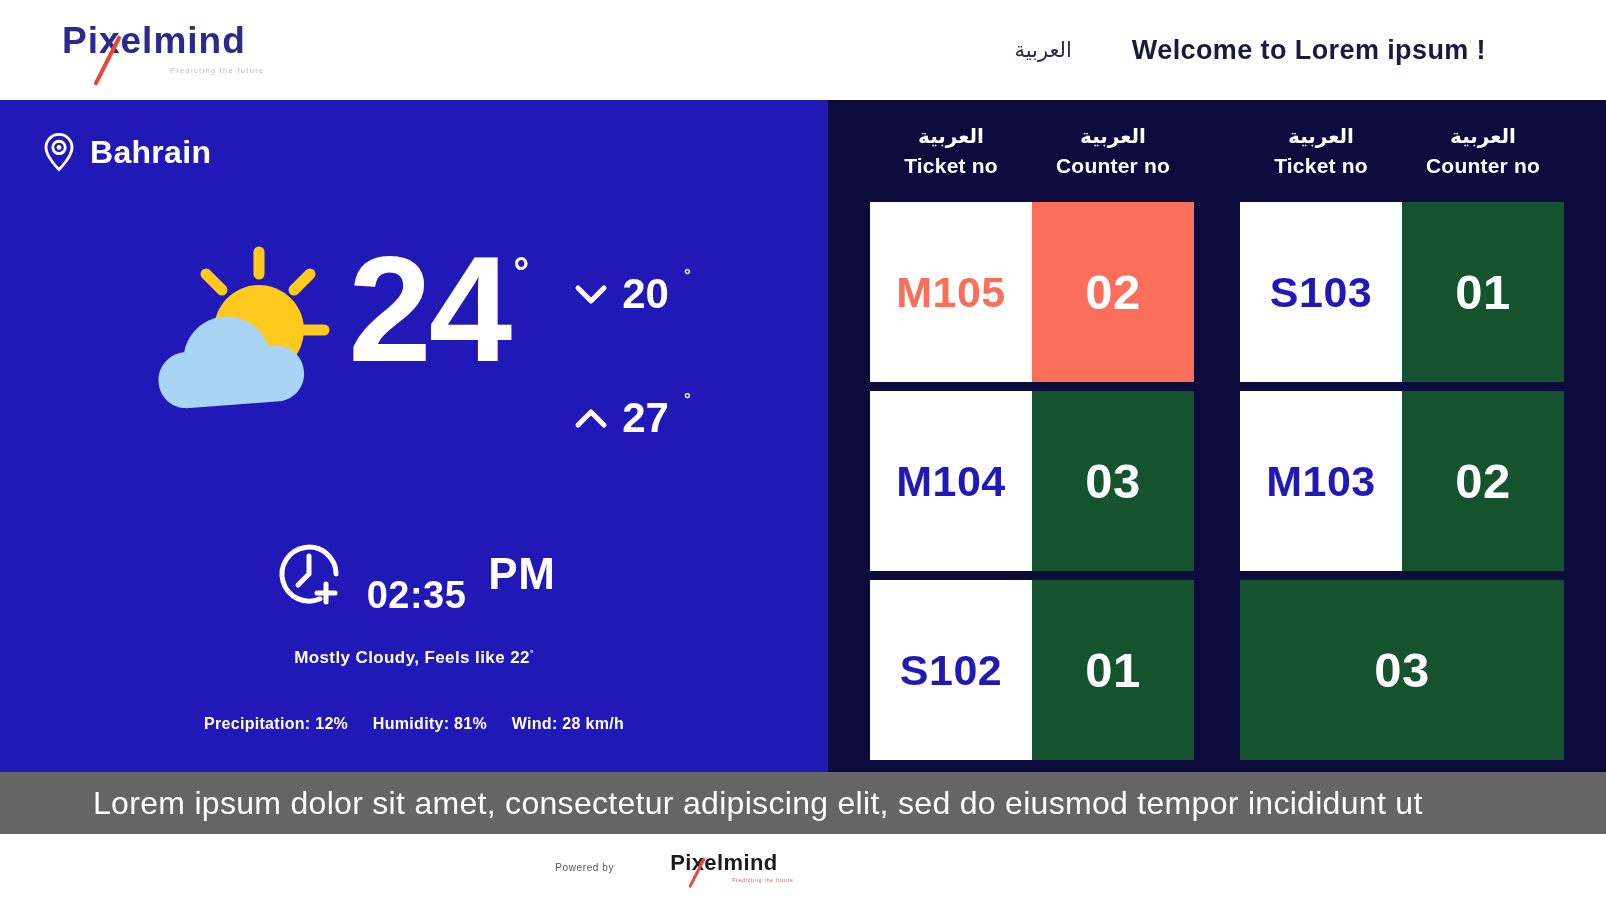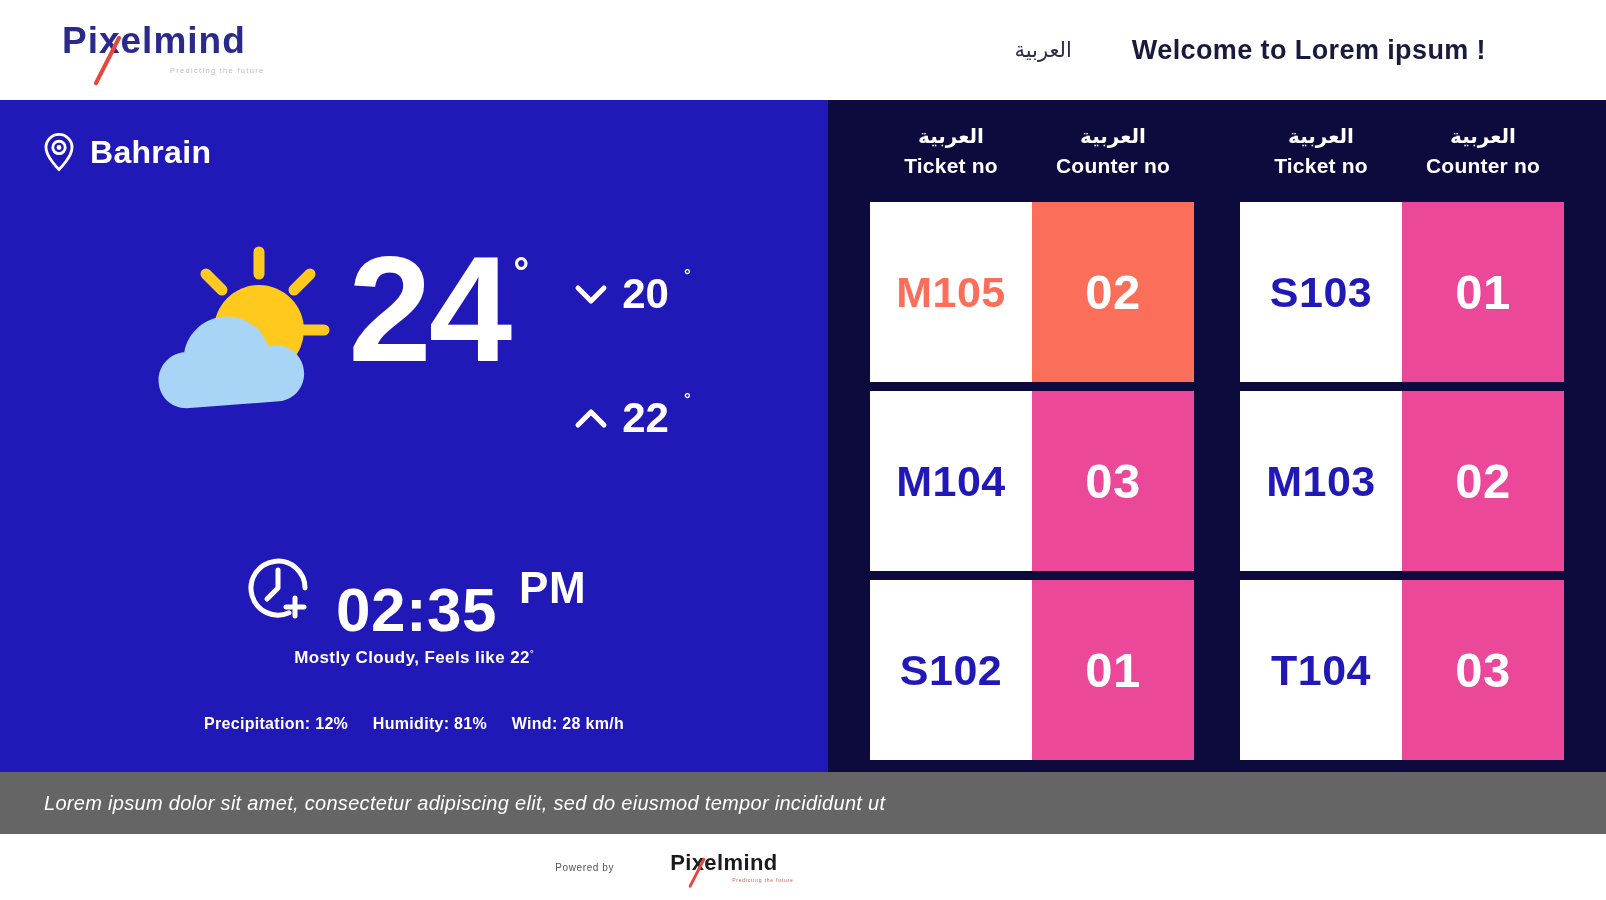--- a/index.html
+++ b/index.html
@@ -84,21 +84,21 @@
   .hilo-row .chev { width: 34px; height: 24px; }
   .hilo-row .sup {
     font-size: 17px; font-weight: 700; position: relative;
     top: -18px; left: 1px;
   }
 
   .time-row {
     position: absolute; left: 0; top: 430px; width: 828px;
     display: flex; align-items: center; justify-content: center; gap: 22px;
   }
-  .time-val { font-size: 62px; font-weight: 800; letter-spacing: 0.5px; margin-top: 44px; }
+  .time-val { font-size: 38px; font-weight: 800; letter-spacing: 0.5px; margin-top: 44px; }
   .time-ampm { font-size: 44px; font-weight: 600; letter-spacing: 0.5px; }
 
   .cond-line {
     position: absolute; left: 0; top: 548px; width: 828px; text-align: center;
     font-size: 17px; font-weight: 700; letter-spacing: 0.4px;
   }
   .cond-line .sup { font-size: 9px; position: relative; top: -7px; }
   .metrics-line {
     position: absolute; left: 0; top: 615px; width: 828px; text-align: center;
     font-size: 16px; font-weight: 700; letter-spacing: 0.3px;
@@ -124,35 +124,35 @@
   .col-head-en { font-size: 21px; font-weight: 700; letter-spacing: 0.2px; }
 
   .rows { display: flex; flex-direction: column; gap: 9px; }
   .trow { display: flex; height: 180px; }
   .cell-ticket {
     flex: 1; background: #ffffff; display: flex;
     align-items: center; justify-content: center;
     font-size: 43px; font-weight: 600; color: #2118b8; letter-spacing: 0.5px;
   }
   .cell-counter {
-    flex: 1; background: #ec4899; display: flex;
+    flex: 1; background: #14532d; display: flex;
     align-items: center; justify-content: center;
     font-size: 49px; font-weight: 800; color: #ffffff; letter-spacing: 0.5px;
   }
   .trow.alert .cell-ticket { color: #fa6e5a; }
   .trow.alert .cell-counter { background: #fa6e5a; color: #ffffff; }
 
   
   .ticker {
     position: absolute; left: 0; top: 772px; width: 1606px; height: 62px;
     background: #656565; display: flex; align-items: center;
   }
   .ticker-text {
-    font-size: 20px; color: #ffffff; letter-spacing: 0.3px;
-    padding-left: 44px; white-space: nowrap; font-style: italic;
+    font-size: 32px; color: #ffffff; letter-spacing: 0.3px;
+    padding-left: 93px; white-space: nowrap;
   }
 
   
   .footer {
     position: absolute; left: 0; top: 834px; width: 1349px; height: 66px;
     background: #ffffff; display: flex;
     align-items: center; justify-content: center; gap: 56px;
   }
   .powered { font-size: 10px; color: #555; letter-spacing: 0.6px; }
   .foot-brand { position: relative; }
@@ -227,21 +227,21 @@
             <svg class="chev" viewBox="0 0 34 24">
               <polyline points="4,6 17,19 30,6" fill="none" stroke="#ffffff" stroke-width="5" stroke-linecap="round" stroke-linejoin="round"></polyline>
             </svg>
             <span>20</span>
               <span class="sup">°</span>
           </div>
           <div class="hilo-row high">
             <svg class="chev" viewBox="0 0 34 24">
               <polyline points="4,19 17,6 30,19" fill="none" stroke="#ffffff" stroke-width="5" stroke-linecap="round" stroke-linejoin="round"></polyline>
             </svg>
-            <span>22</span>
+            <span>27</span>
               <span class="sup">°</span>
           </div>
         </div>
       </div>
 
       <div class="time-row">
         <svg width="72" height="72" viewBox="0 0 72 72">
           <path d="M63 36A27 27 0 1 0 47 60.8" fill="none" stroke="#ffffff" stroke-width="5" stroke-linecap="round"></path>
           <polyline points="36,18 36,36 25,47" fill="none" stroke="#ffffff" stroke-width="5" stroke-linecap="round" stroke-linejoin="round"></polyline>
           <line x1="53" y1="46" x2="53" y2="64" stroke="#ffffff" stroke-width="5" stroke-linecap="round"></line>
@@ -305,21 +305,20 @@
         <div class="rows">
           <div class="trow">
             <div class="cell-ticket">S103</div>
             <div class="cell-counter">01</div>
           </div>
           <div class="trow">
             <div class="cell-ticket">M103</div>
             <div class="cell-counter">02</div>
           </div>
           <div class="trow">
-            <div class="cell-ticket">T104</div>
             <div class="cell-counter">03</div>
           </div>
         </div>
       </div>
     </div>
   </div>
 
   <div class="ticker">
     <div class="ticker-text">Lorem ipsum dolor sit amet, consectetur adipiscing elit, sed do eiusmod tempor incididunt ut</div>
   </div>

